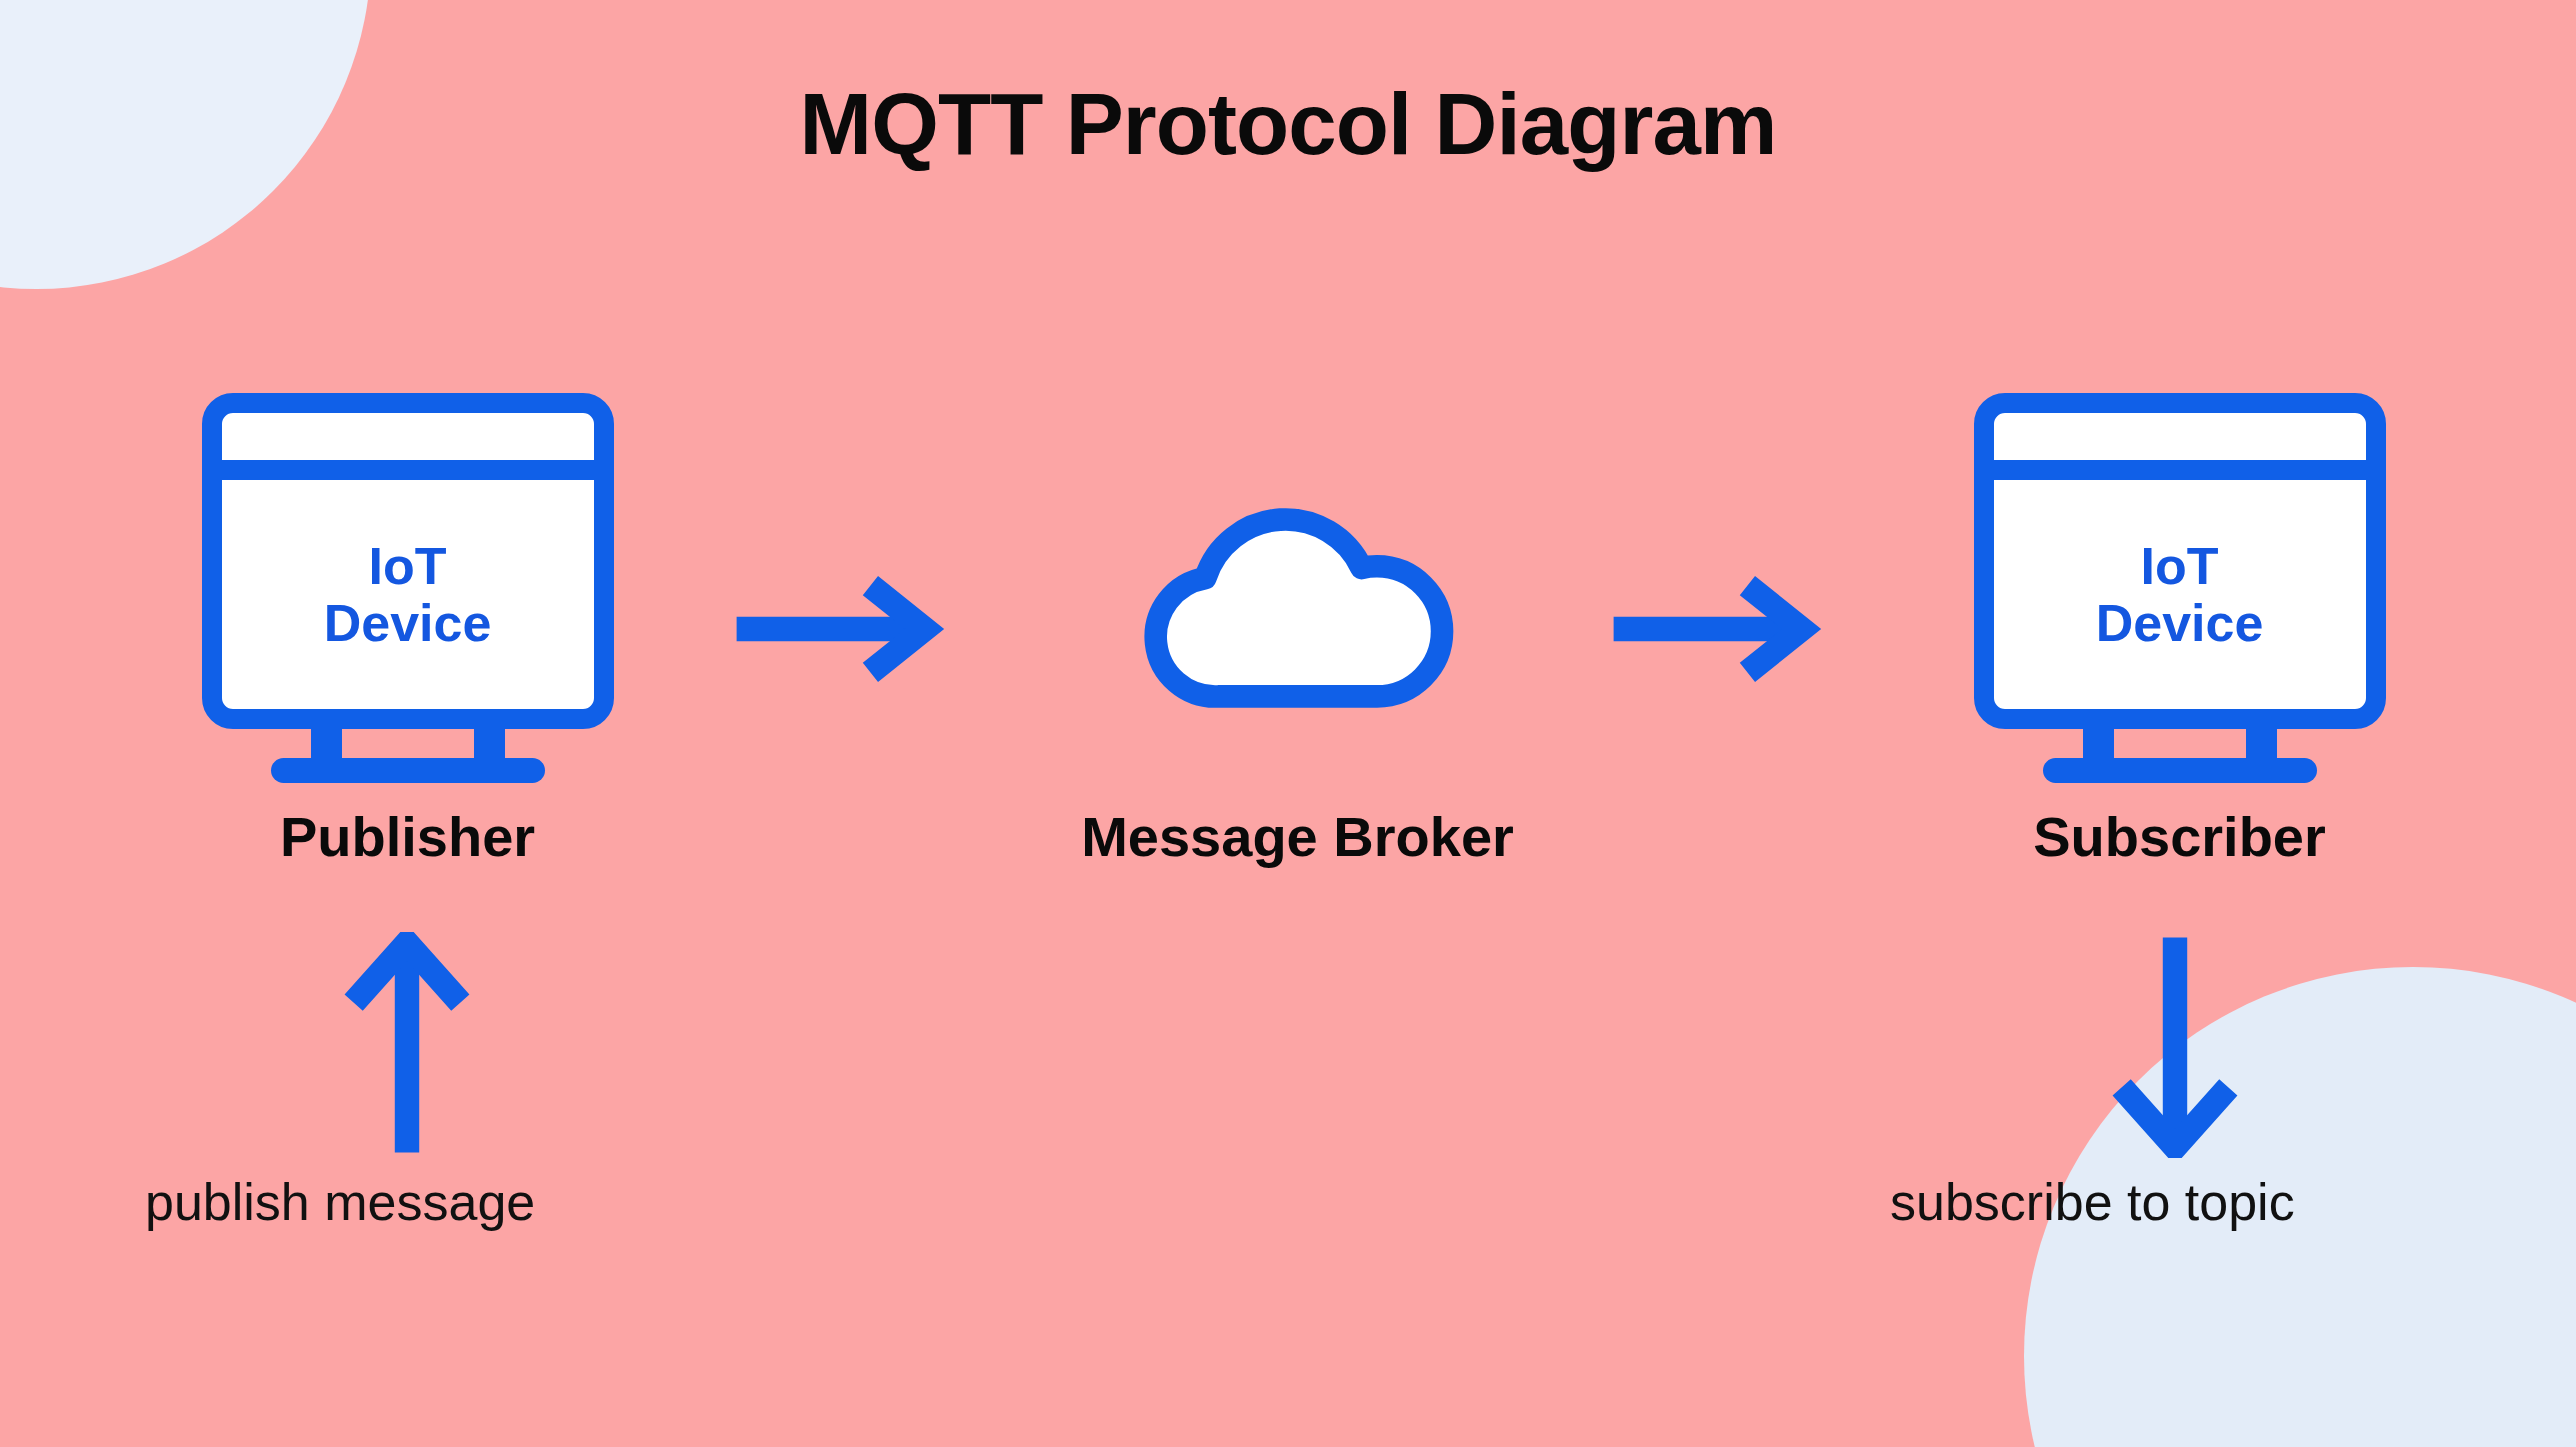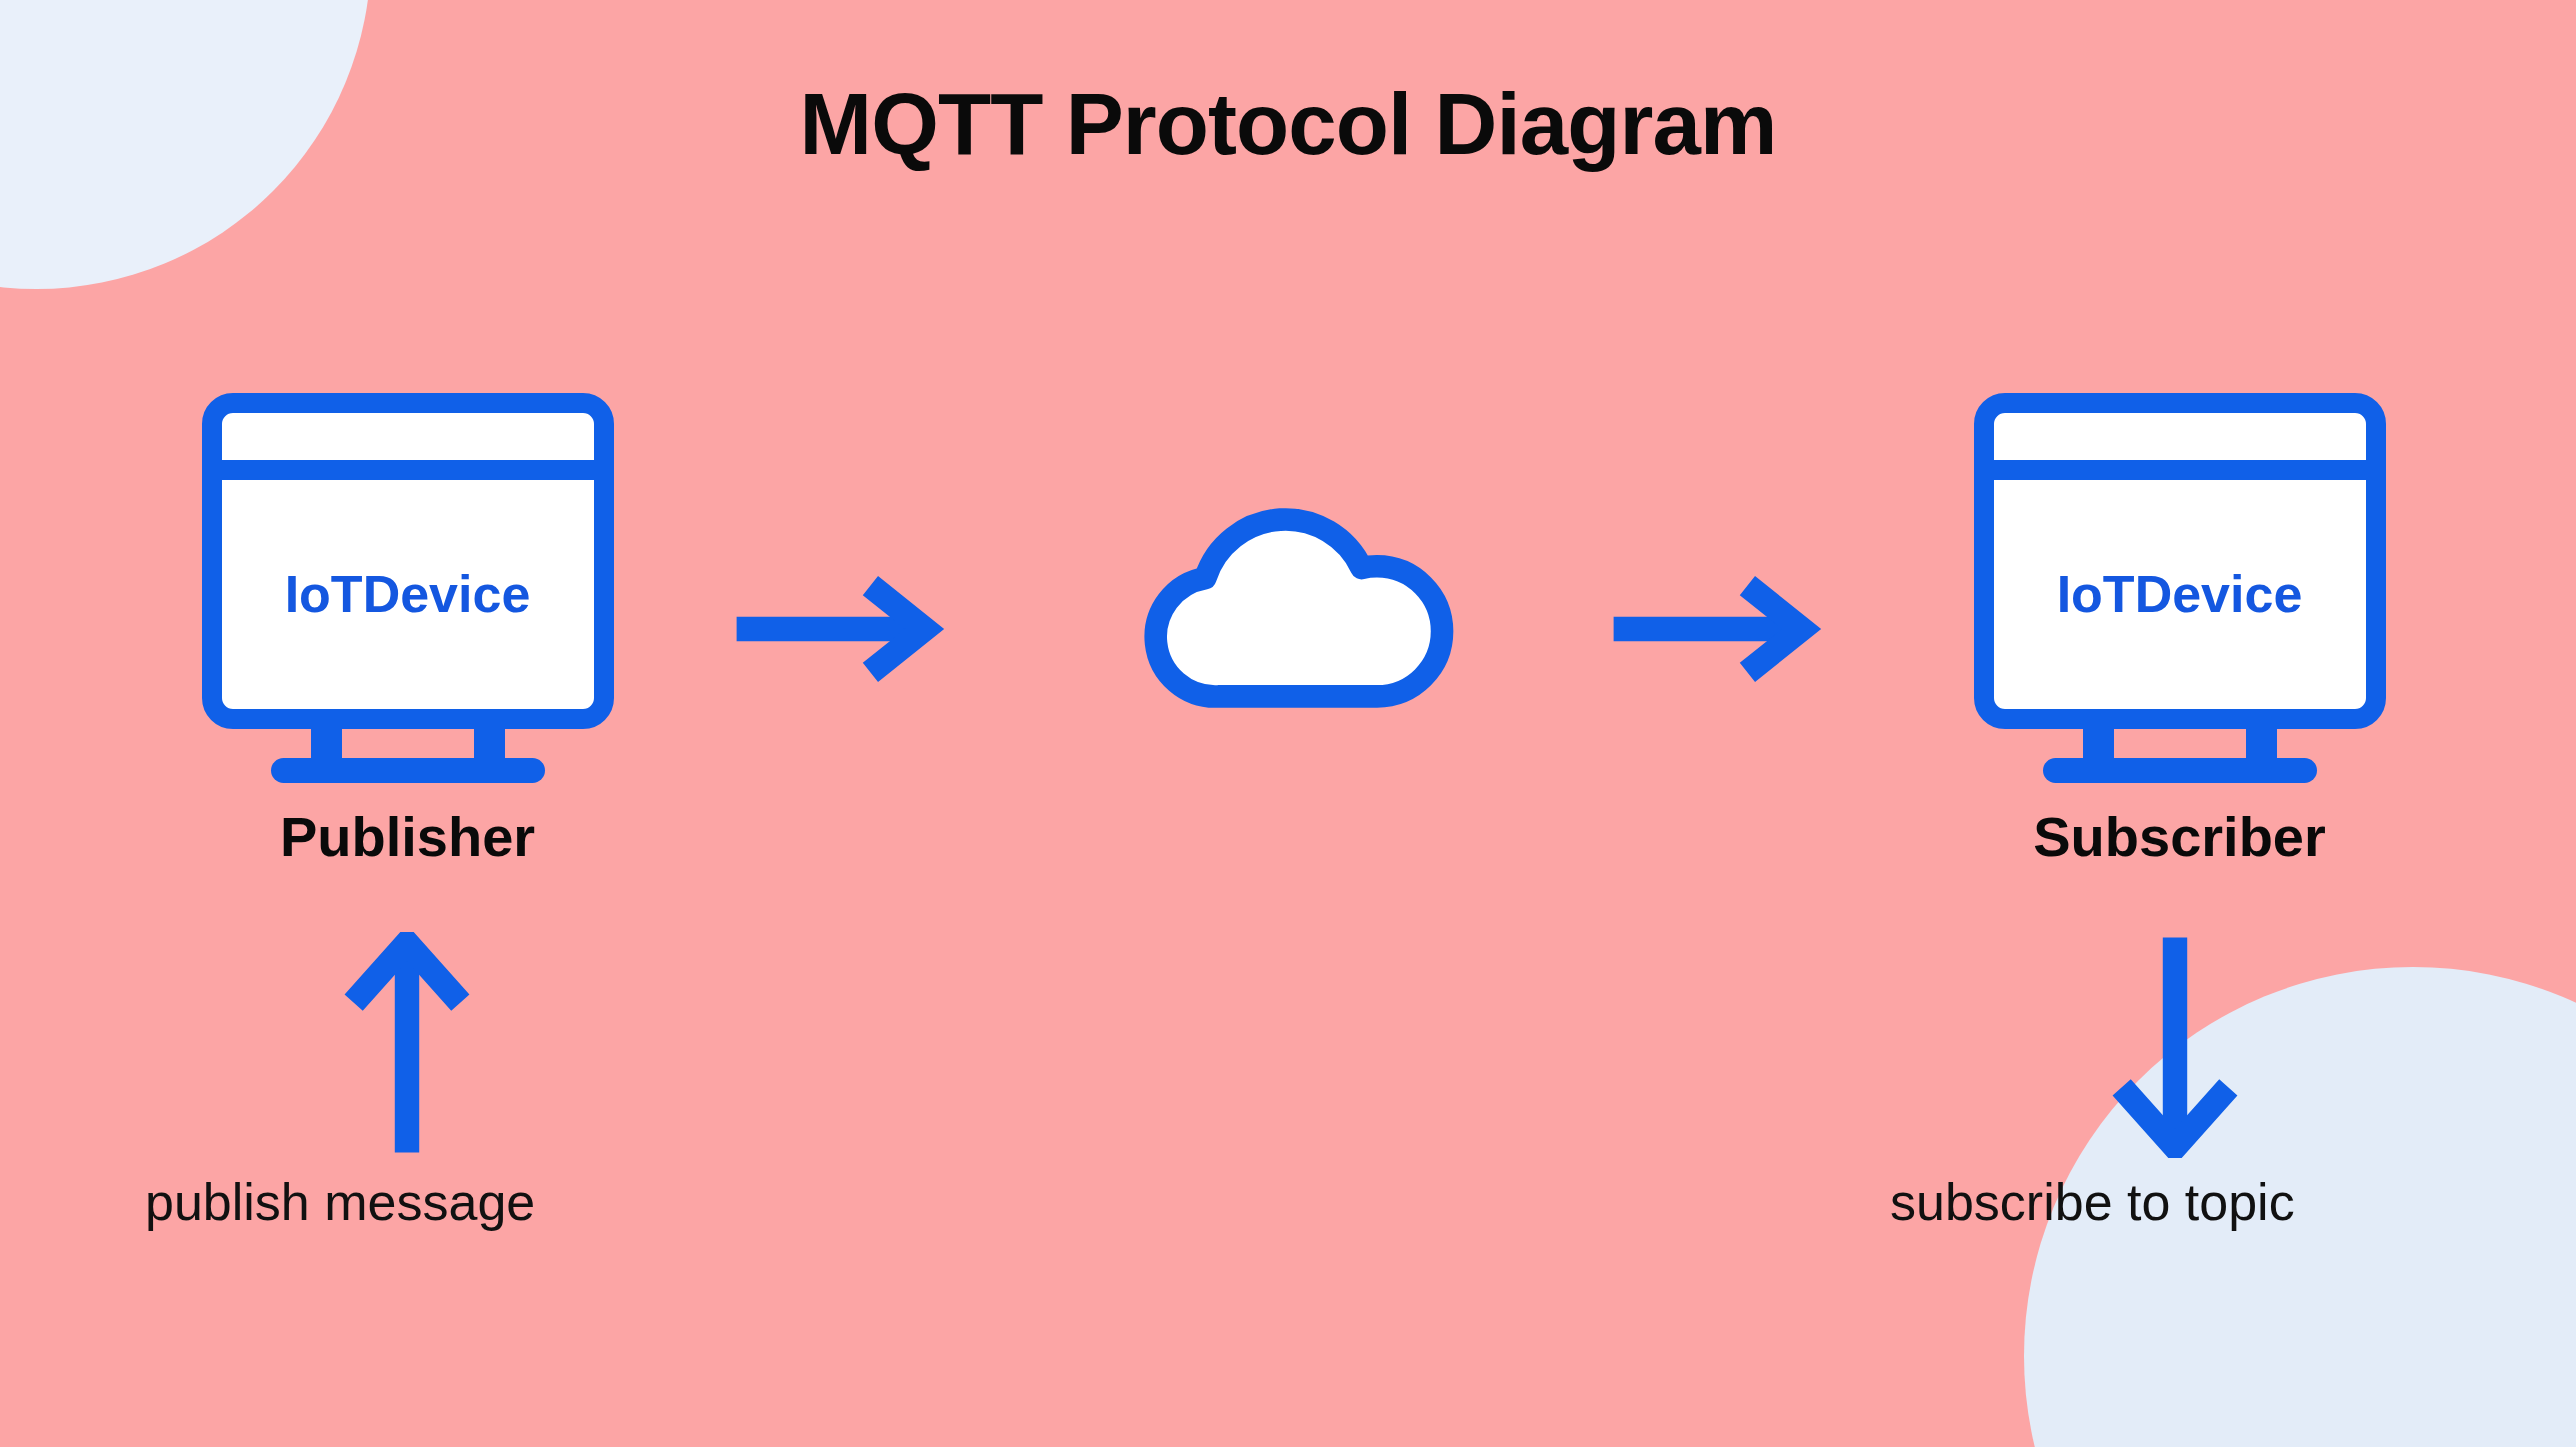--- a/index.html
+++ b/index.html
@@ -109,20 +109,21 @@
     height: 20px;
     background: #1060e8;
   }
   .monitor-screen-text {
     position: absolute;
     left: 20px;
     top: 87px;
     width: 372px;
     height: 230px;
     display: flex;
+    flex-direction: column;
     align-items: center;
     justify-content: center;
     color: #1457e0;
     font-weight: bold;
     font-size: 52px;
     line-height: 1.08;
   }
   .monitor-neck-left,
   .monitor-neck-right {
     position: absolute;
@@ -209,20 +210,21 @@
     <div class="node-icon-wrap">
       <svg class="cloud" viewBox="0 0 430 290">
         <path d="M 127 265
                  L 303 265
                  A 72 72 0 0 0 303 121
                  A 70 70 0 0 0 286 123
                  A 93 93 0 0 0 113 134
                  A 66 66 0 0 0 127 265 Z" fill="#ffffff" stroke="#1060e8" stroke-width="25" stroke-linejoin="round" stroke-linecap="round"></path>
       </svg>
     </div>
+    <div class="node-label">Message Broker</div>
   </div>
 
   <div class="node" id="node-subscriber">
     <div class="node-icon-wrap">
       <div class="monitor">
         <div class="monitor-frame"></div>
         <div class="monitor-titlebar"></div>
         <div class="monitor-screen-text">
           <span>IoT</span>
           <span>Device</span>

